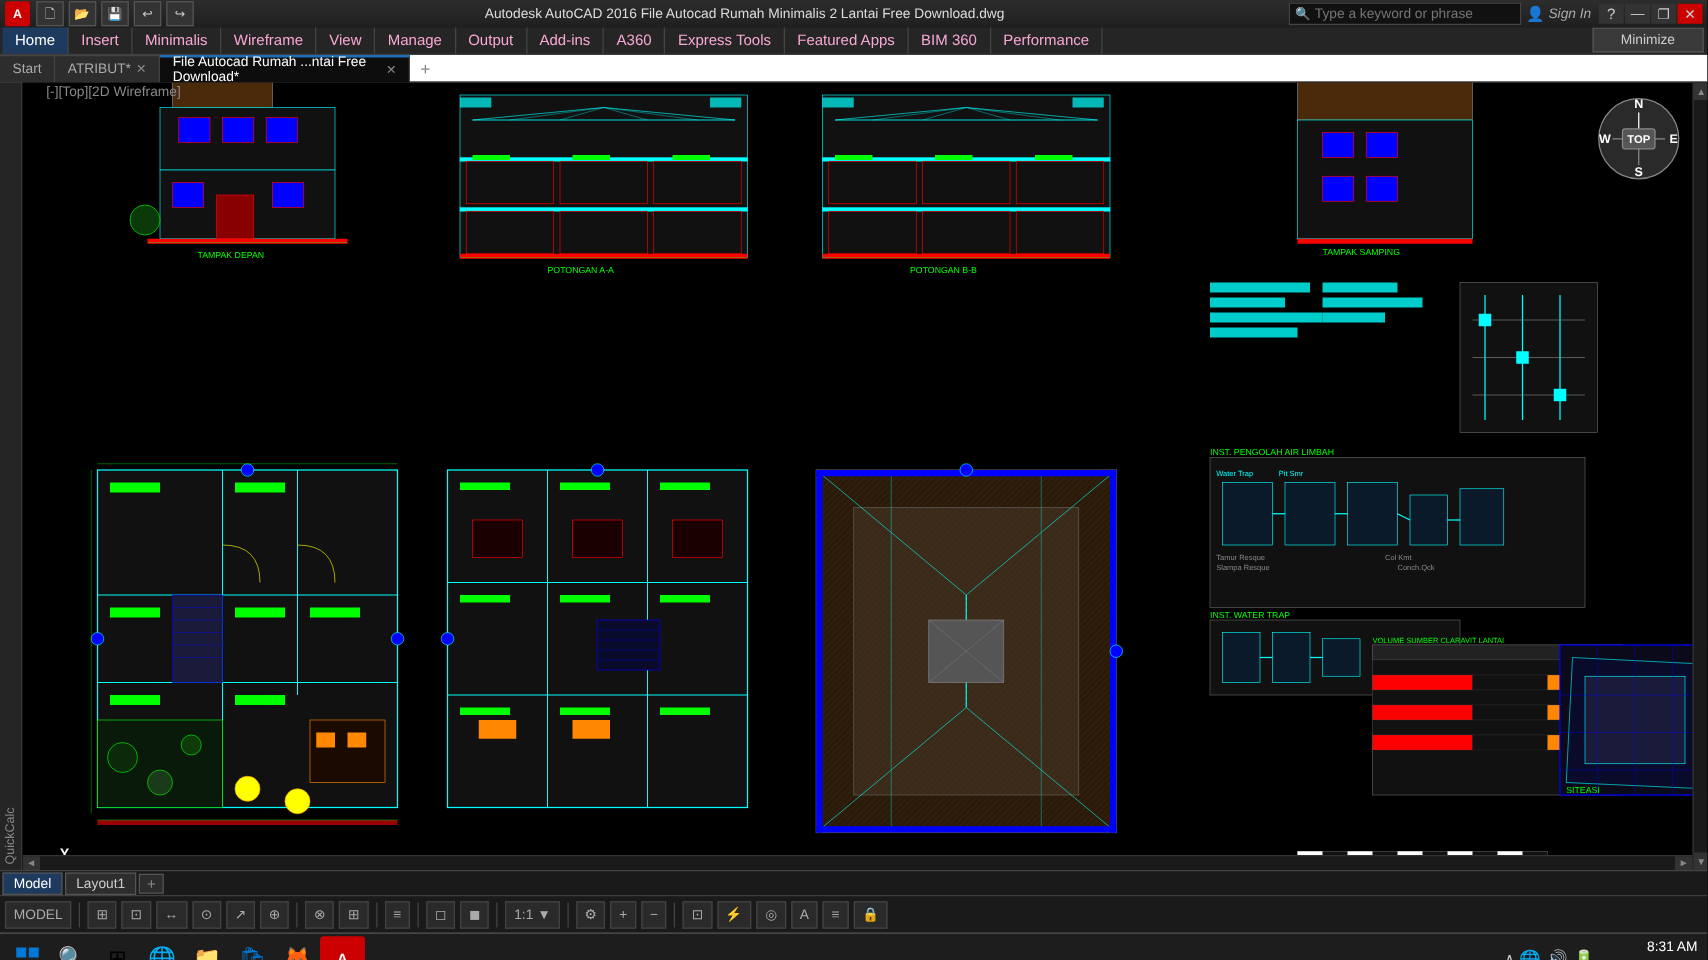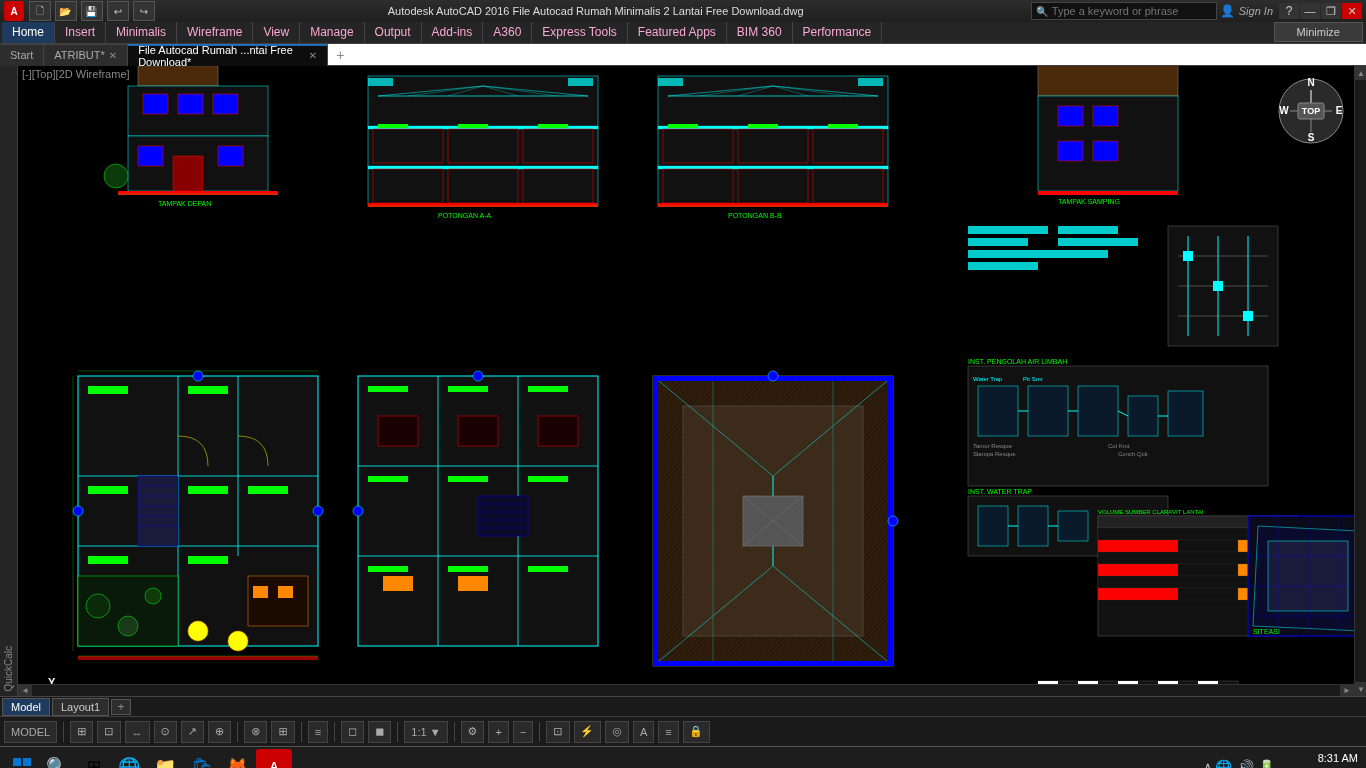--- a/index.html
+++ b/index.html
@@ -84,21 +84,21 @@
     }
 
     
     #viewport {
       flex: 1;
       background: #000;
       position: relative;
       overflow: hidden;
     }
     #viewport-label {
-      position: absolute; top: 2px; left: 4px;
+      position: absolute; top: 2px; left: 19px;
       color: #888; font-size: 11px; z-index: 5;
     }
 
     
     #drawing-svg {
       width: 100%; height: 100%;
     }
 
     
     #nav-cube {

